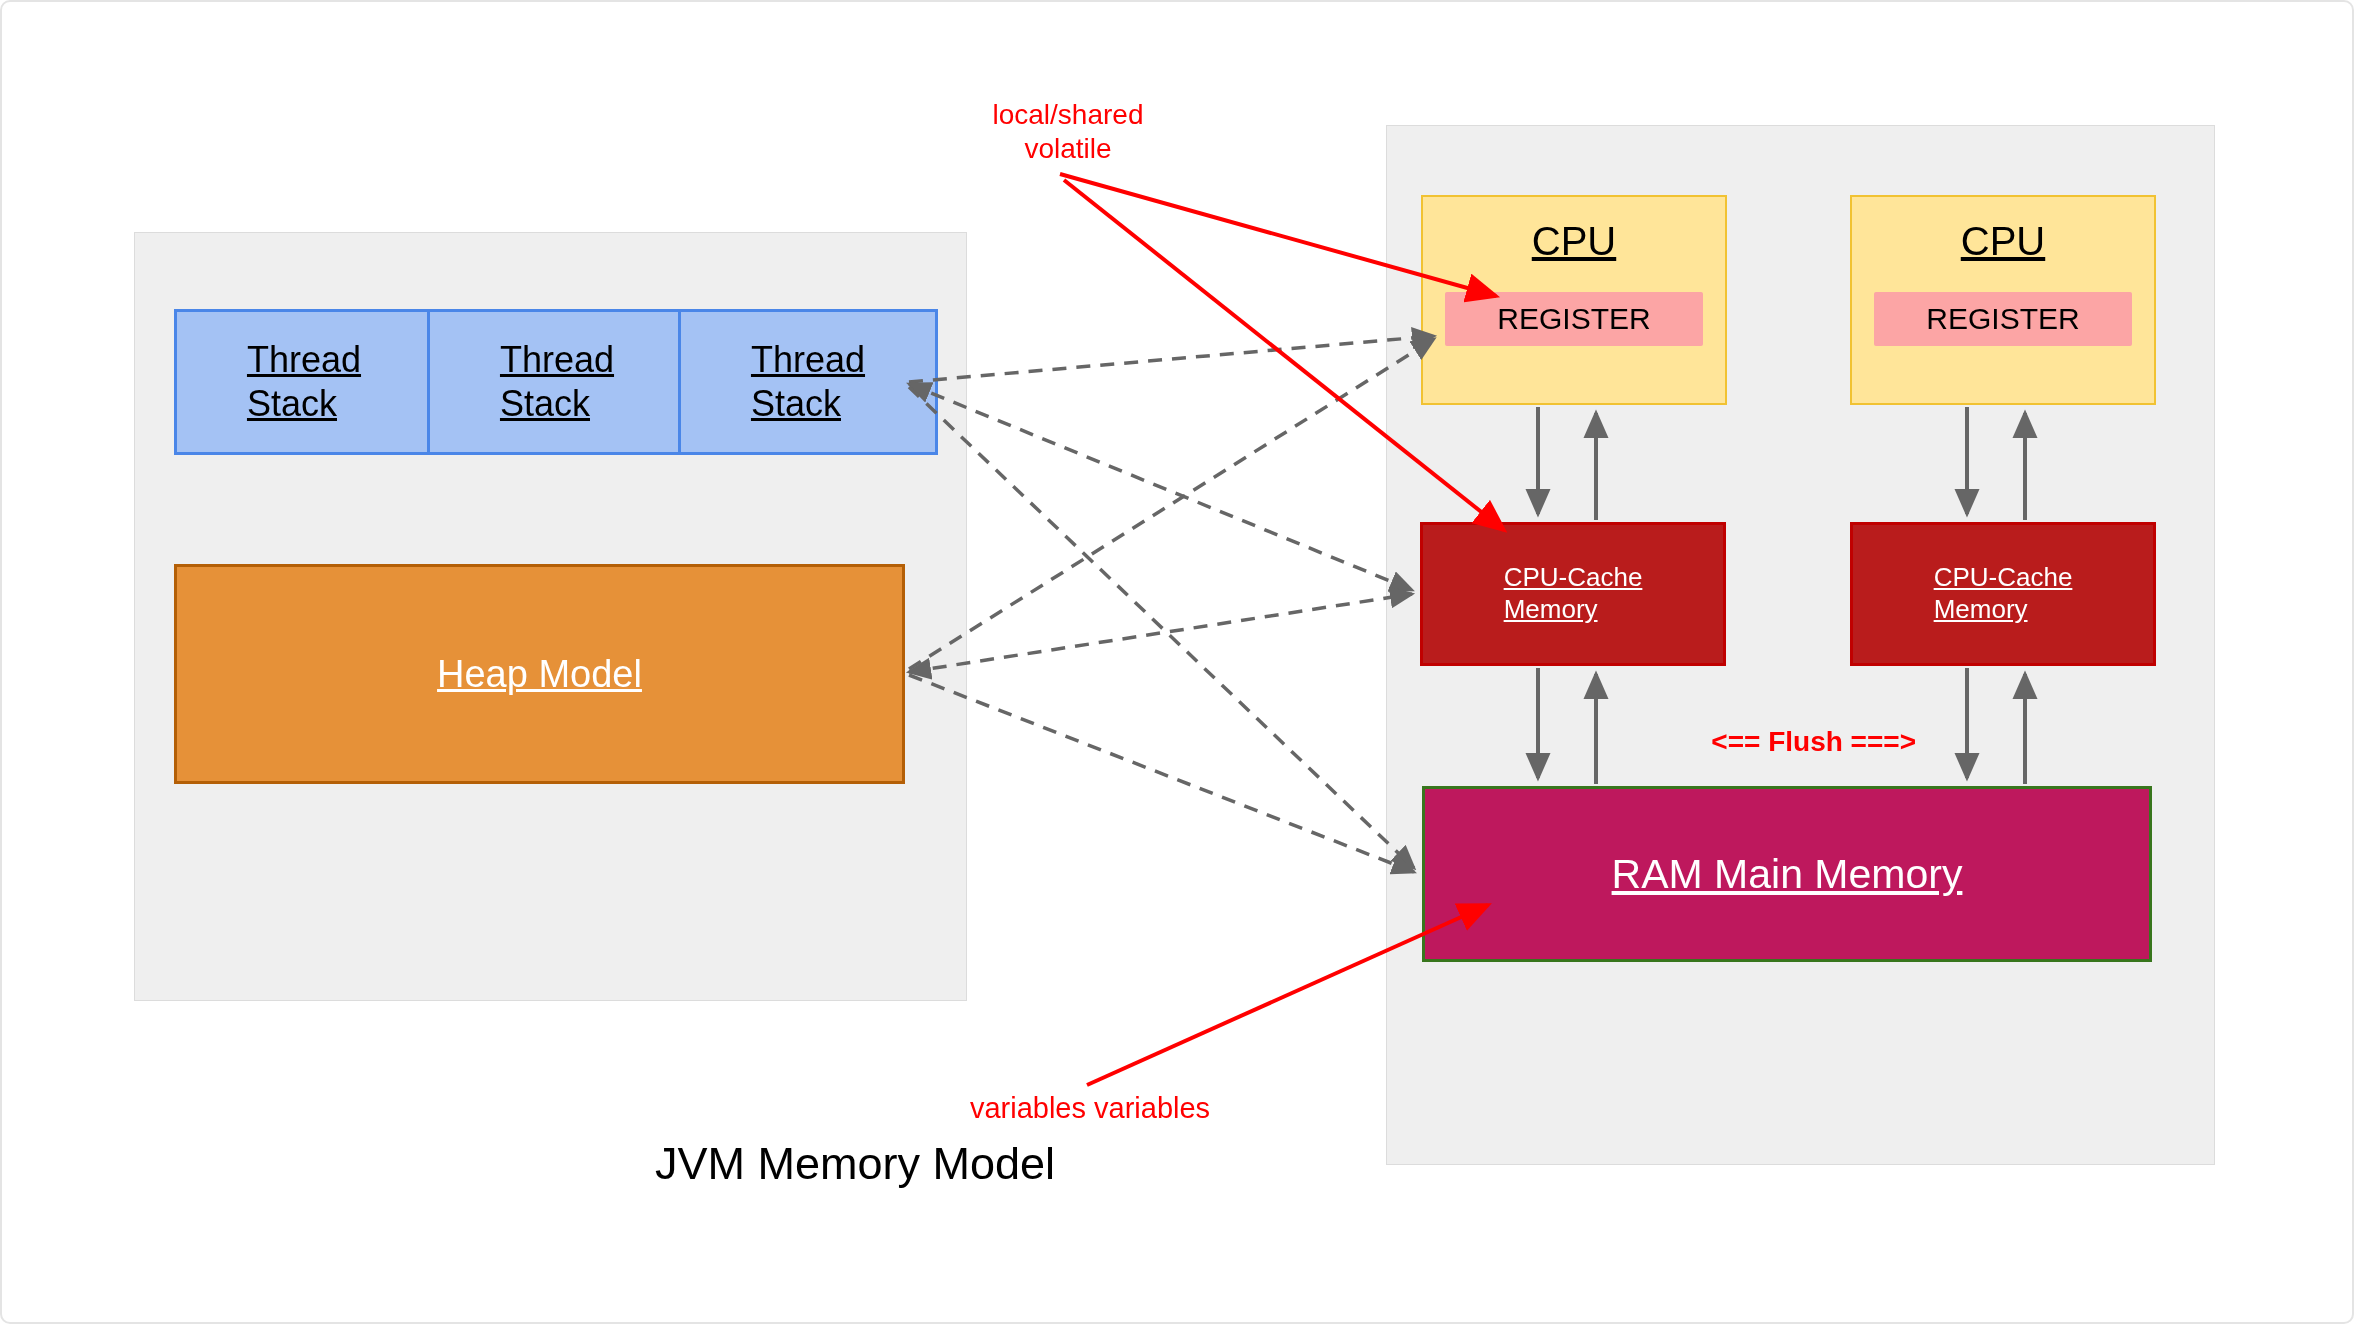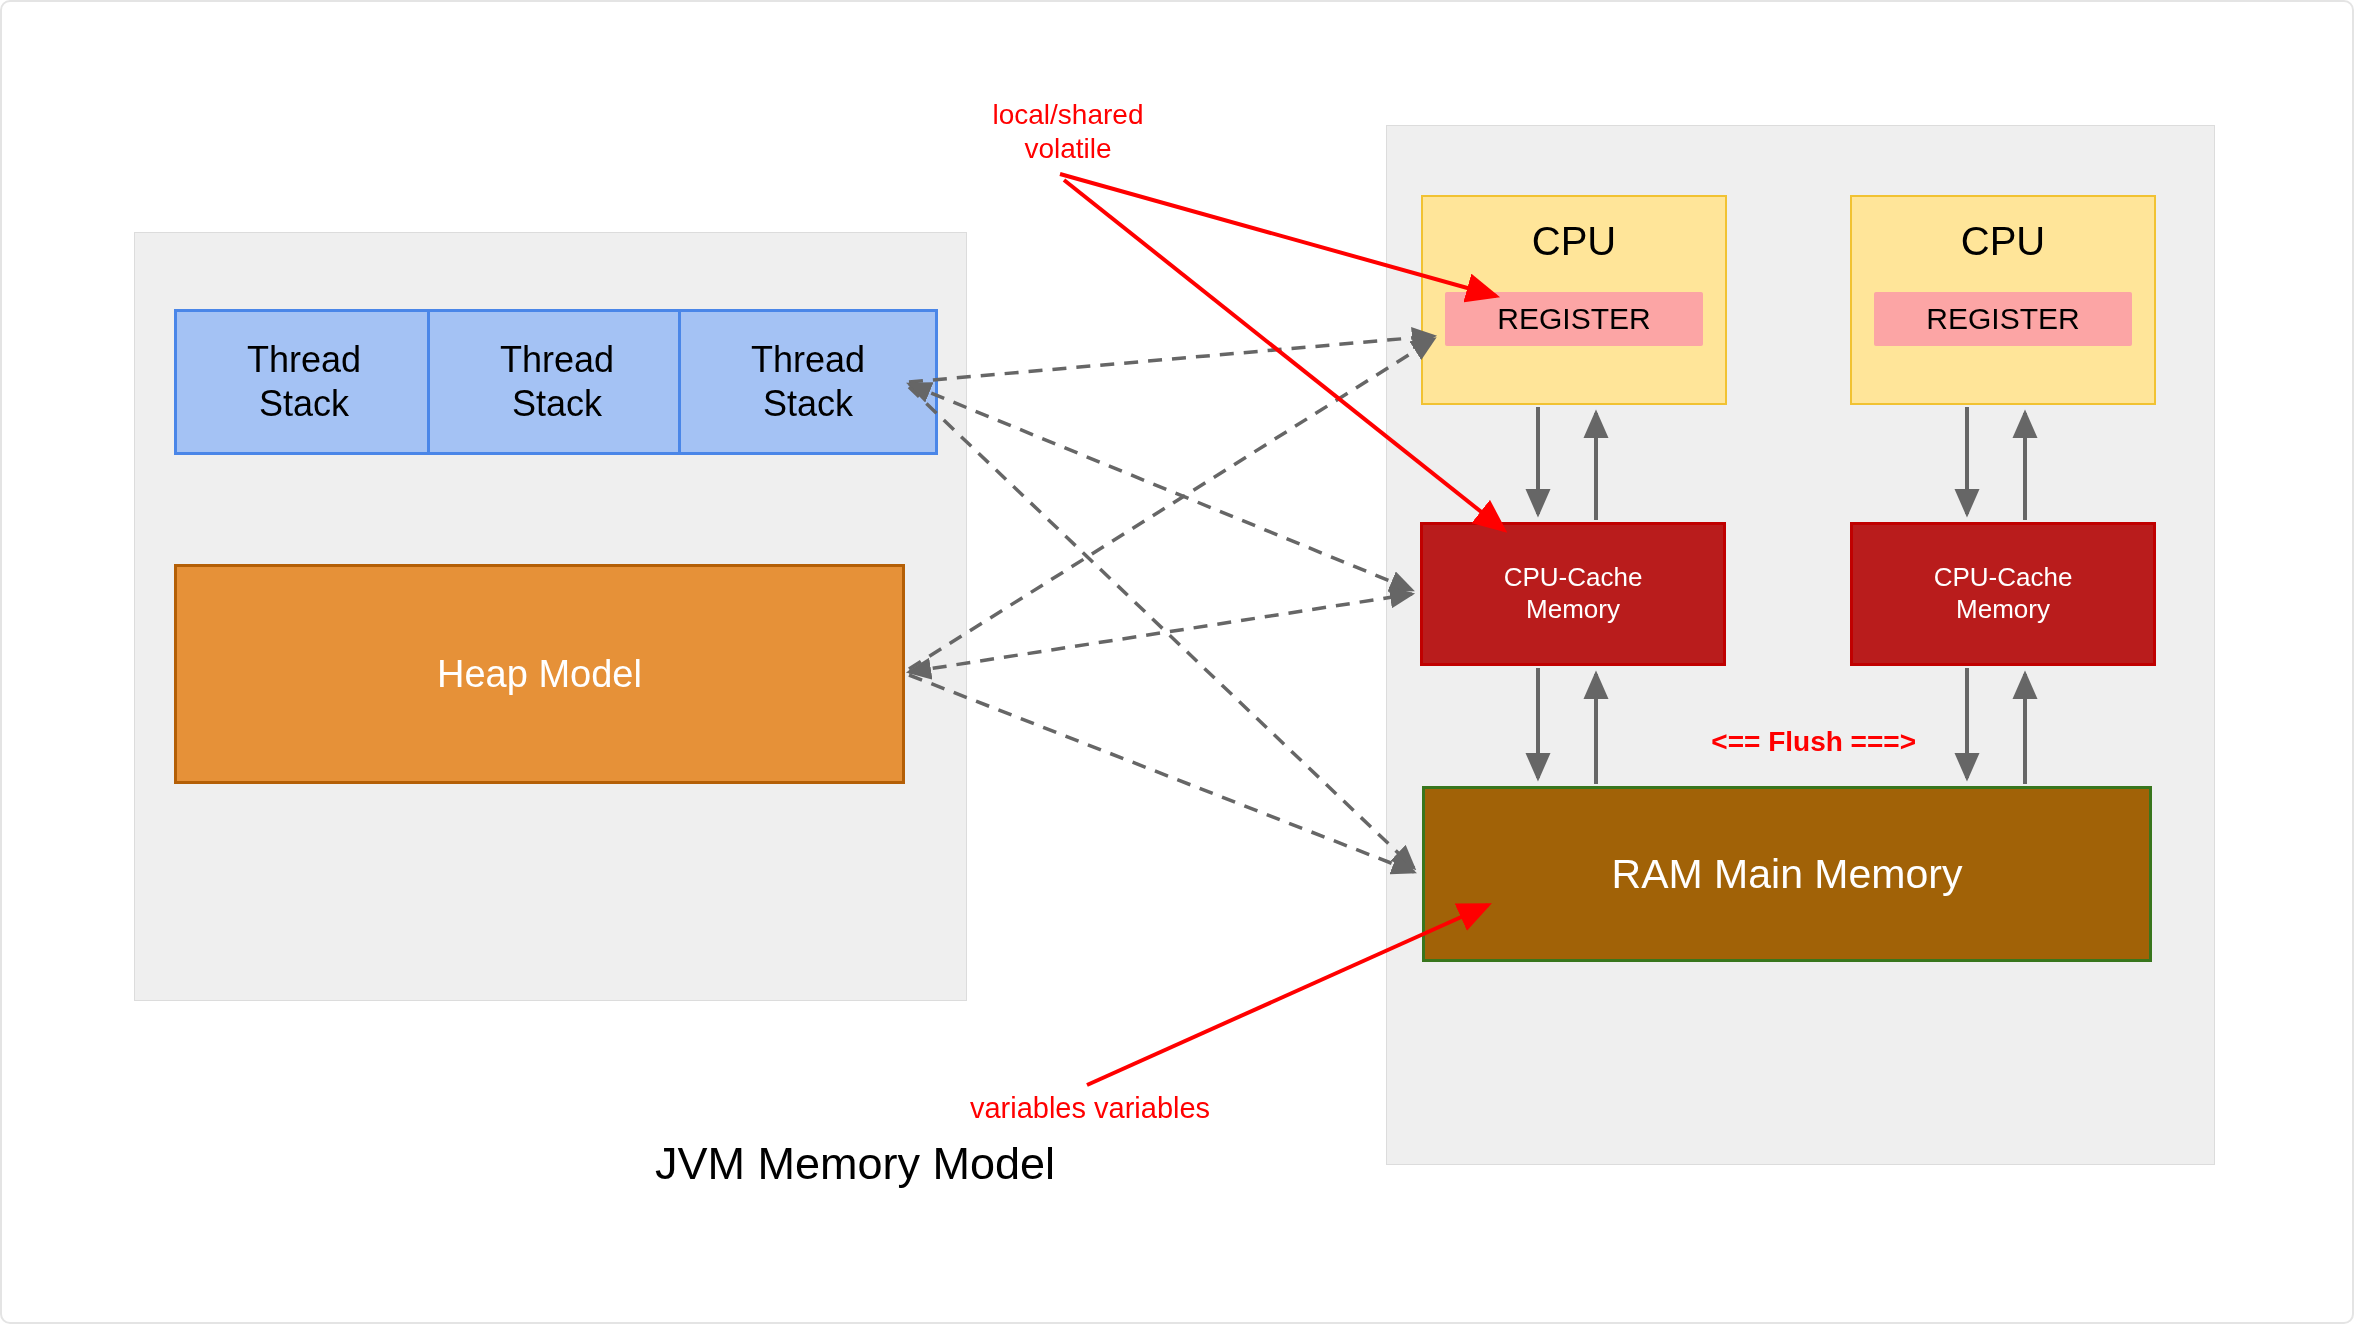--- a/index.html
+++ b/index.html
@@ -32,21 +32,22 @@
     white-space: nowrap;
   }
   #jvm-title { left: 520px; top: 905px; }
 
   .box {
     position: absolute;
     box-sizing: border-box;
     display: flex;
     align-items: center;
     justify-content: center;
-    text-align: center;
+    text-align: left;
+    text-decoration: underline;
   }
   .pre { white-space: pre-line; line-height: 1.22; }
 
   .thread-stack {
     top: 307px; width: 260px; height: 146px;
     background: #a4c2f4;
     border: 3px solid #4a86e8;
     font-size: 36px; color: #000000;
   }
   #thread-stack-1 { left: 172px; }
@@ -84,21 +85,21 @@
     top: 520px; width: 306px; height: 144px;
     background: #b91c1c;
     border: 3px solid #c00000;
     font-size: 26px; color: #ffffff;
   }
   #cache-1 { left: 1418px; }
   #cache-2 { left: 1848px; }
 
   #ram {
     left: 1420px; top: 784px; width: 730px; height: 176px;
-    background: #a16207;
+    background: #be185d;
     border: 3px solid #38761d;
     font-size: 41px; color: #ffffff;
   }
 
   .red-note {
     position: absolute;
     color: #ff0000;
     text-align: center;
   }
   #note-local-shared { left: 946px; top: 96px; width: 240px; font-size: 28px; }

